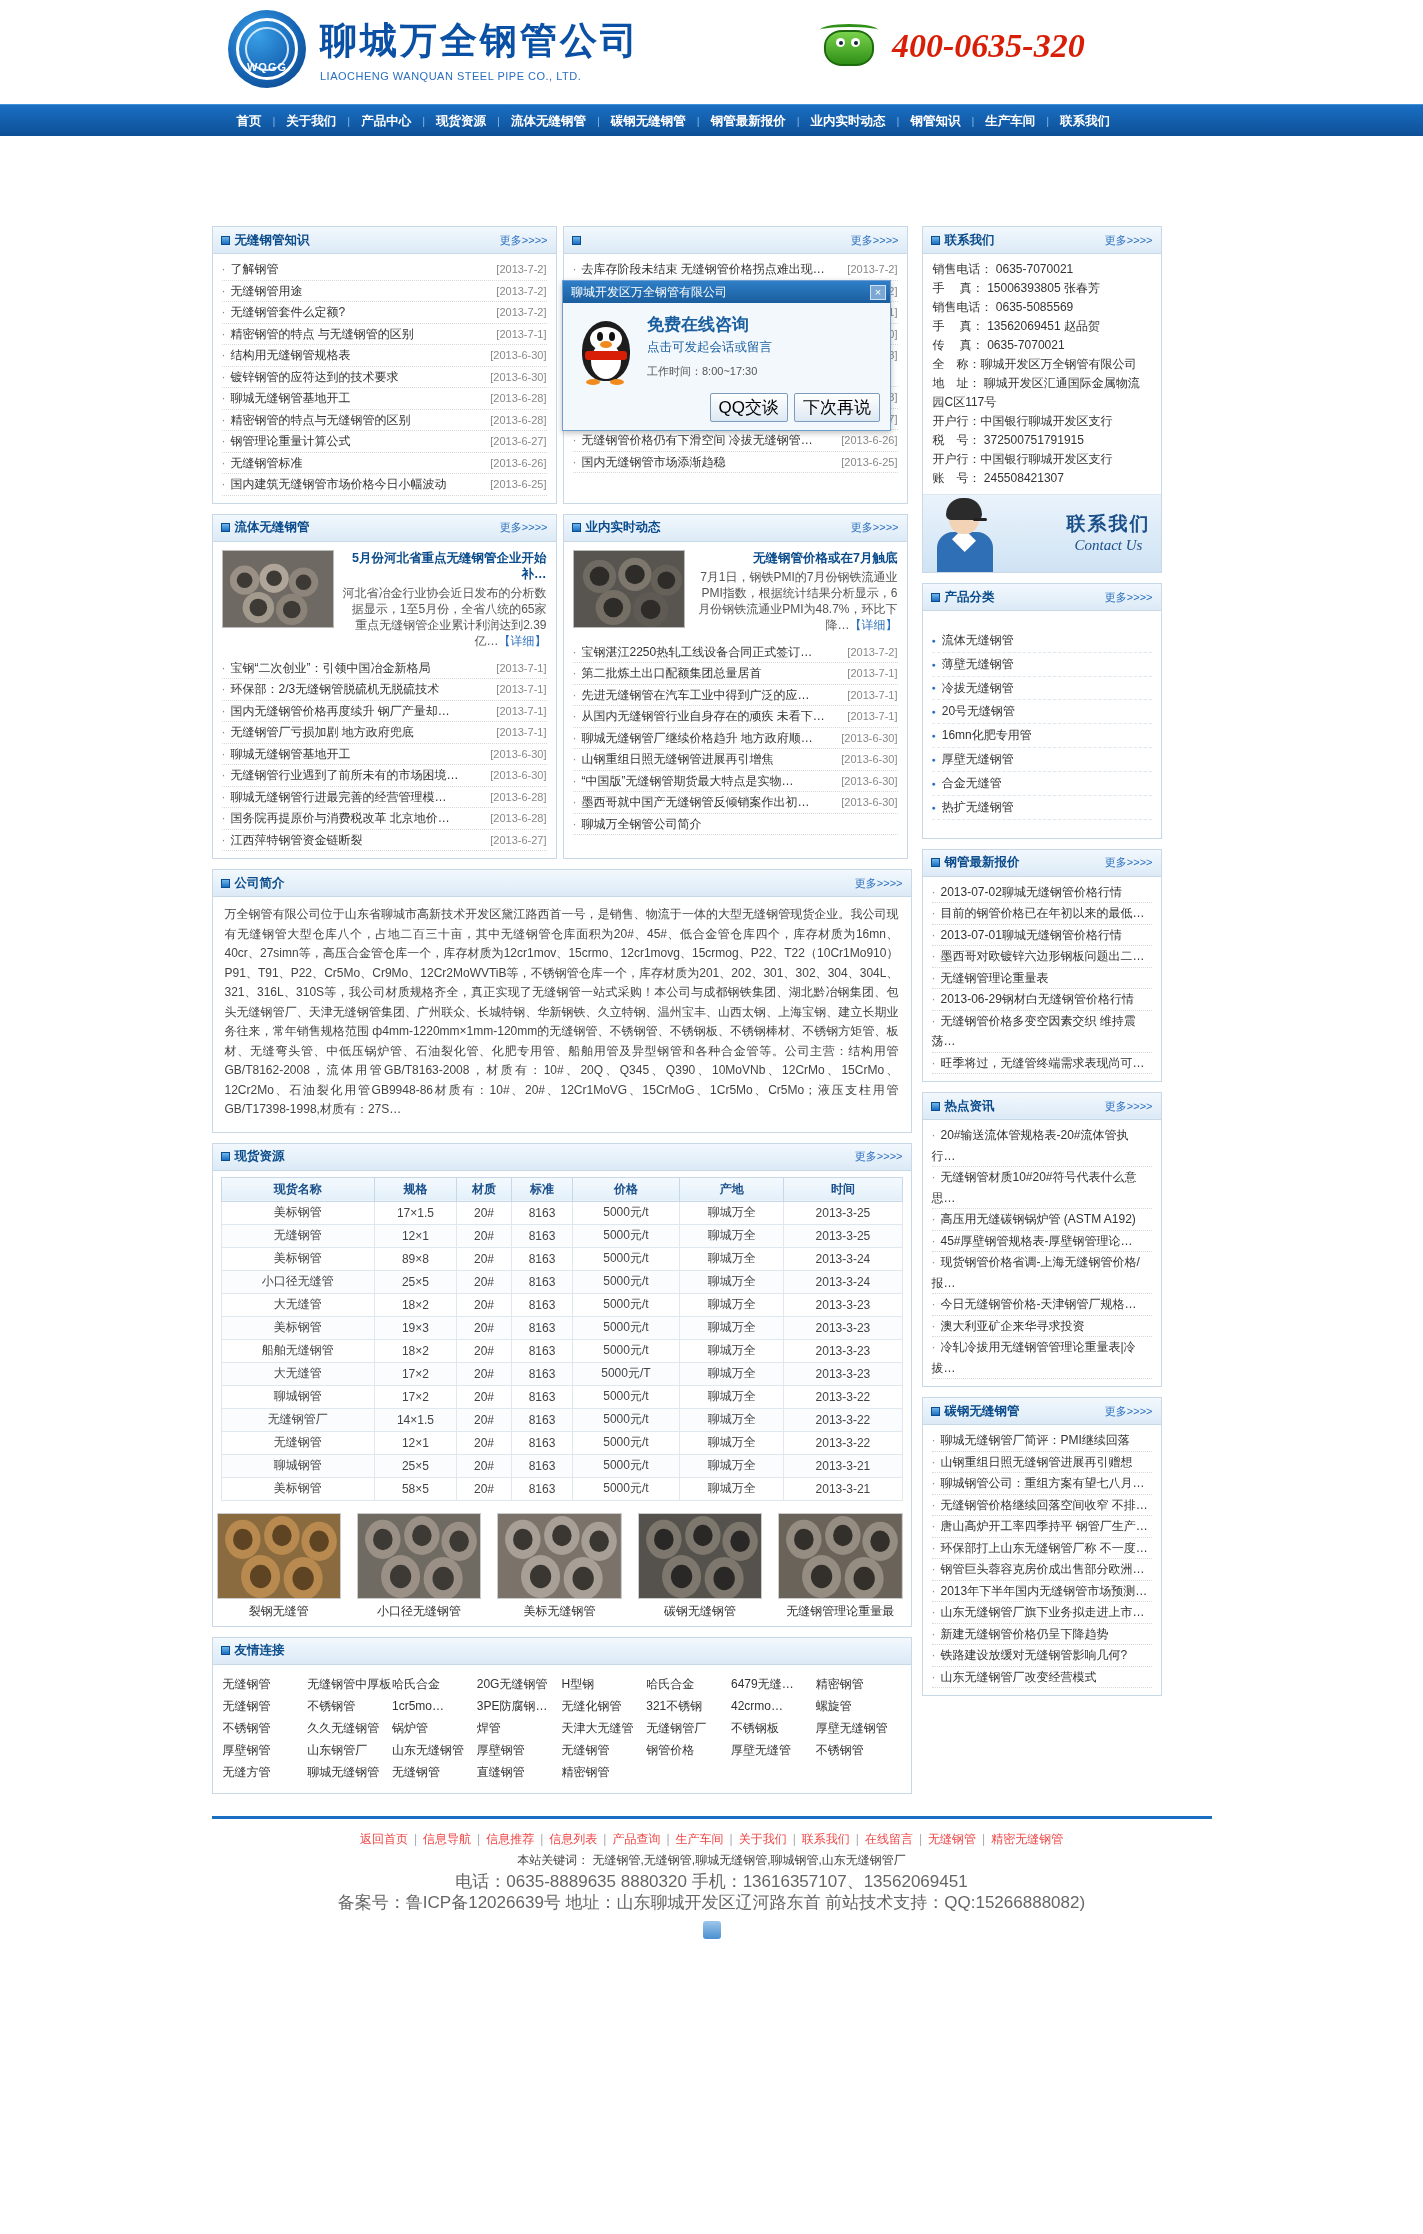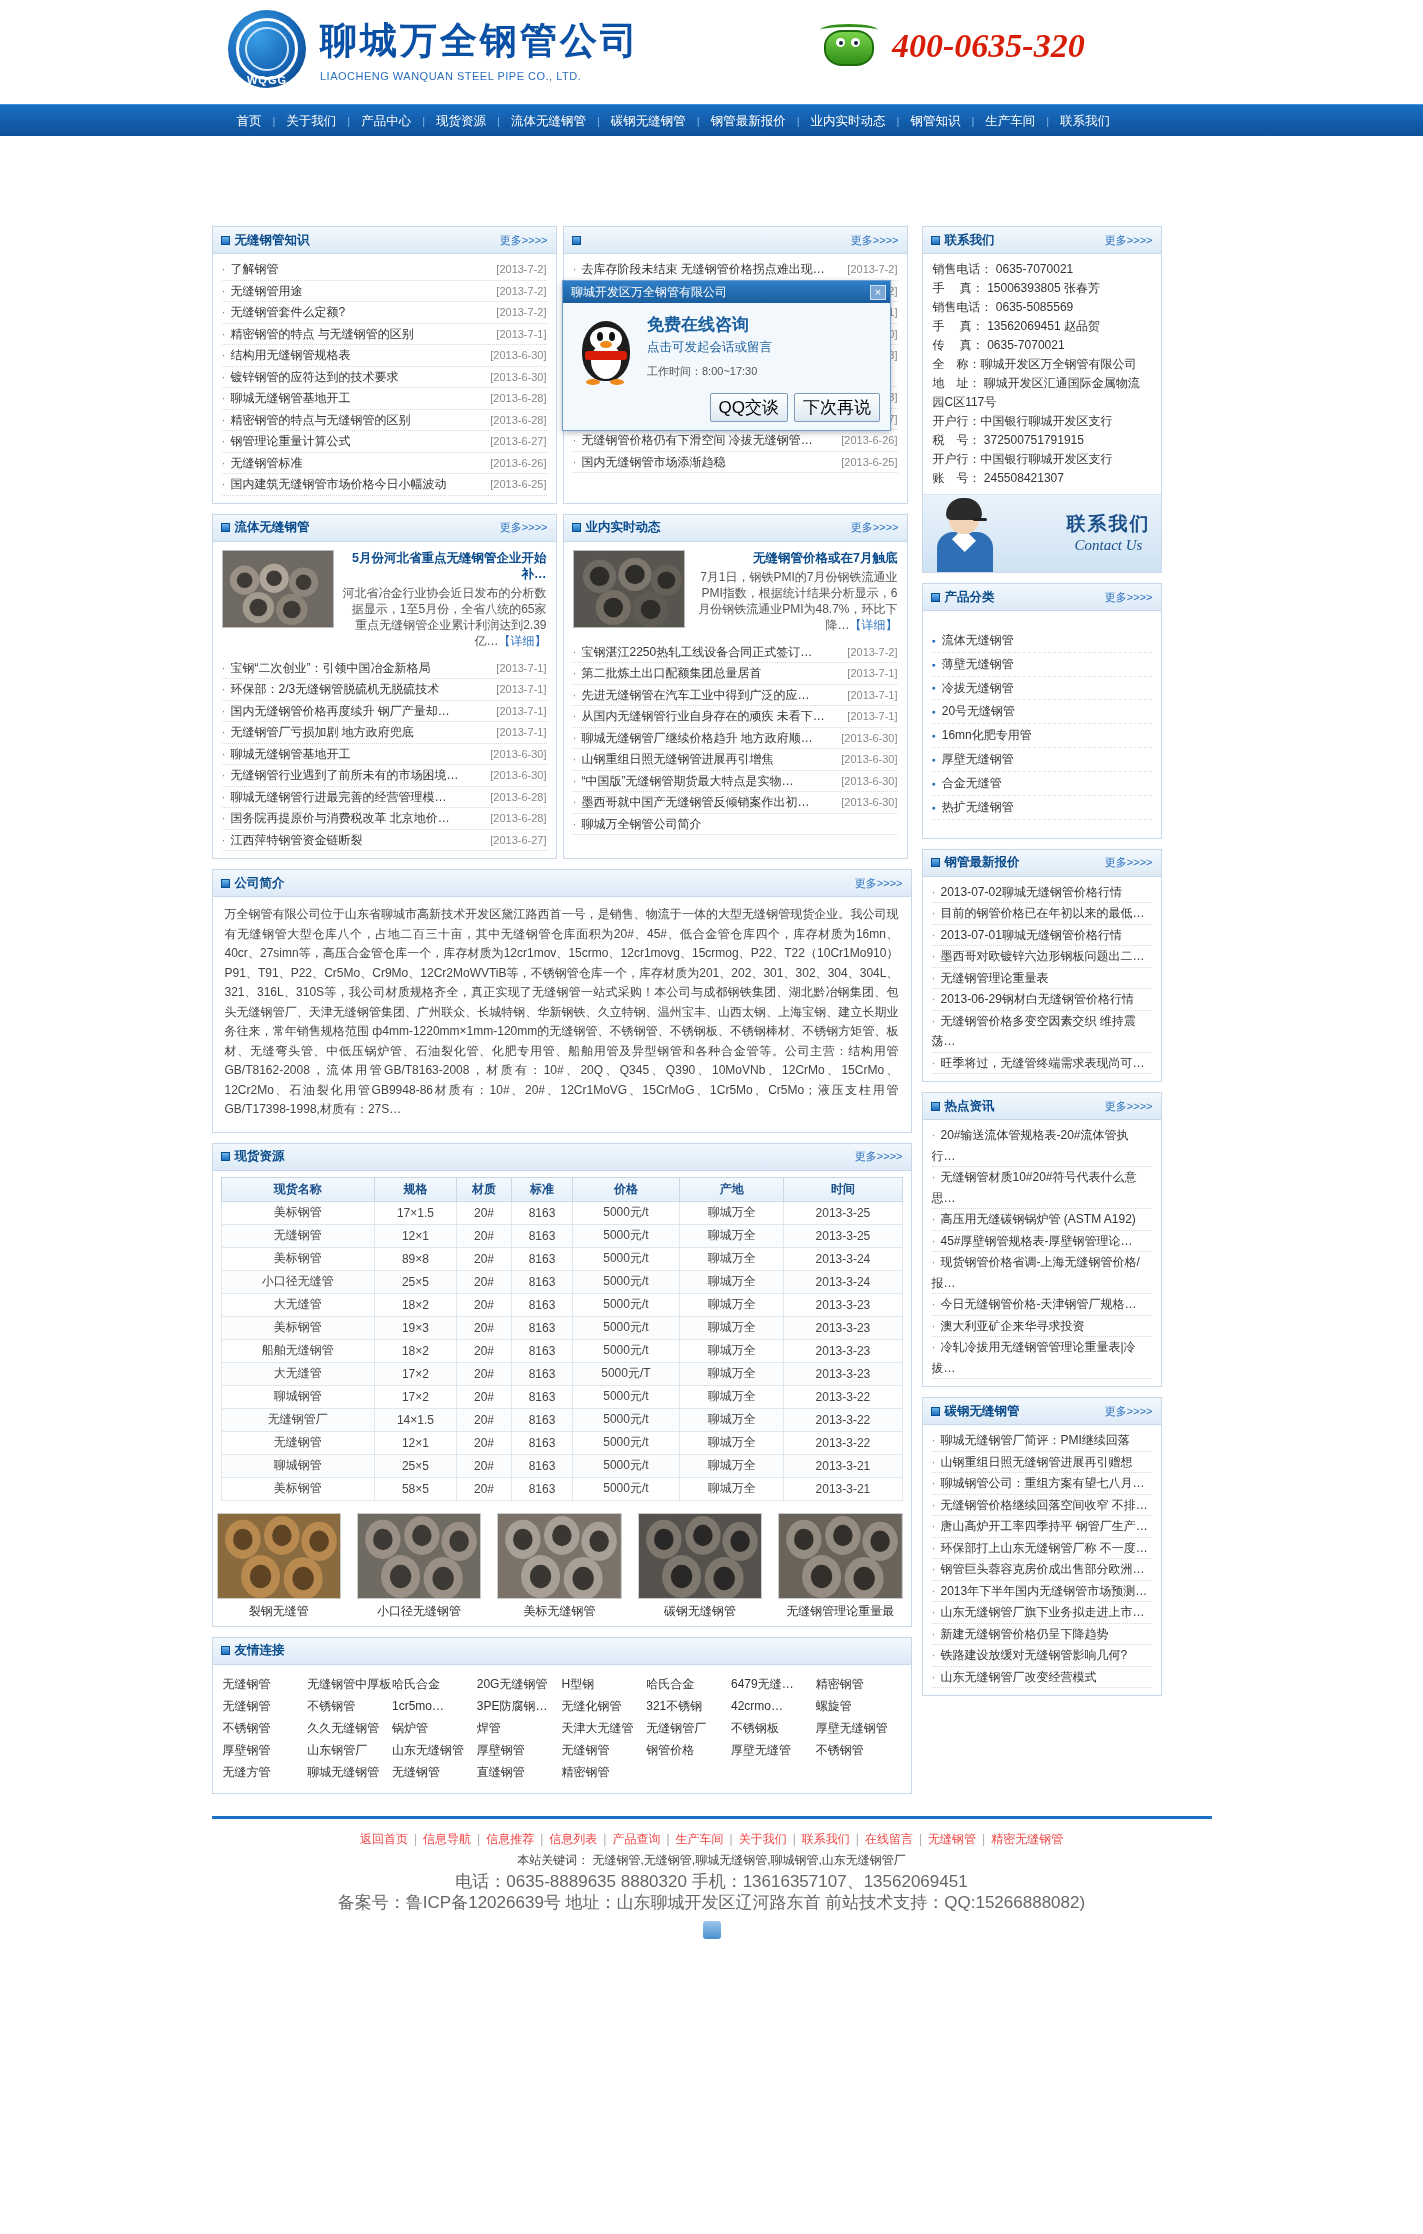--- a/index.html
+++ b/index.html
@@ -26,21 +26,21 @@
   }
   .logo-mark .ring {
     position: absolute; left: 8px; top: 8px; width: 62px; height: 62px;
     border-radius: 50%; border: 3px solid #ffffff;
   }
   .logo-mark .ring2 {
     position: absolute; left: 17px; top: 17px; width: 44px; height: 44px;
     border-radius: 50%; border: 2px solid #cfe6fa;
   }
   .logo-mark .wqgg {
-    position: absolute; bottom: 2px; width: 100%; text-align: center;
+    position: absolute; bottom: 15px; width: 100%; text-align: center;
     color: #fff; font-size: 11px; font-weight: bold; letter-spacing: 1px;
   }
   .logo-text { margin-left: 14px; }
   .logo-cn {
     font-size: 37px; font-weight: bold; color: #0a50a5; letter-spacing: 3px;
     font-family: "DejaVu Sans", sans-serif;
   }
   .logo-en { font-size: 11px; color: #2a6fbf; letter-spacing: 0.5px; margin-top: 4px; }
   .tel-wrap { position: absolute; left: 820px; top: 22px; display: flex; align-items: center; }
   .tel-icon {
@@ -68,21 +68,21 @@
   }
 
   
   .nav {
     height: 32px;
     background: linear-gradient(#1a6fc4, #0d4f96);
     border-top: 1px solid #3f91d8;
   }
   .nav-inner { width: 1000px; margin: 0 auto; display: flex; align-items: center; height: 32px; padding-left: 14px; }
   .nav a {
-    color: #ffffff; text-decoration: none; font-size: 12.5px; font-weight: normal;
+    color: #ffffff; text-decoration: none; font-size: 12.5px; font-weight: bold;
     padding: 0 11px; white-space: nowrap;
   }
   .nav .sep { color: #7fb6e6; font-size: 11px; }
 
   
   .content {
     width: 1000px; margin: 0 auto; padding-top: 90px; position: relative;
   }
   .cols { display: flex; gap: 10px; align-items: flex-start; }
   .col-left { width: 700px; }

